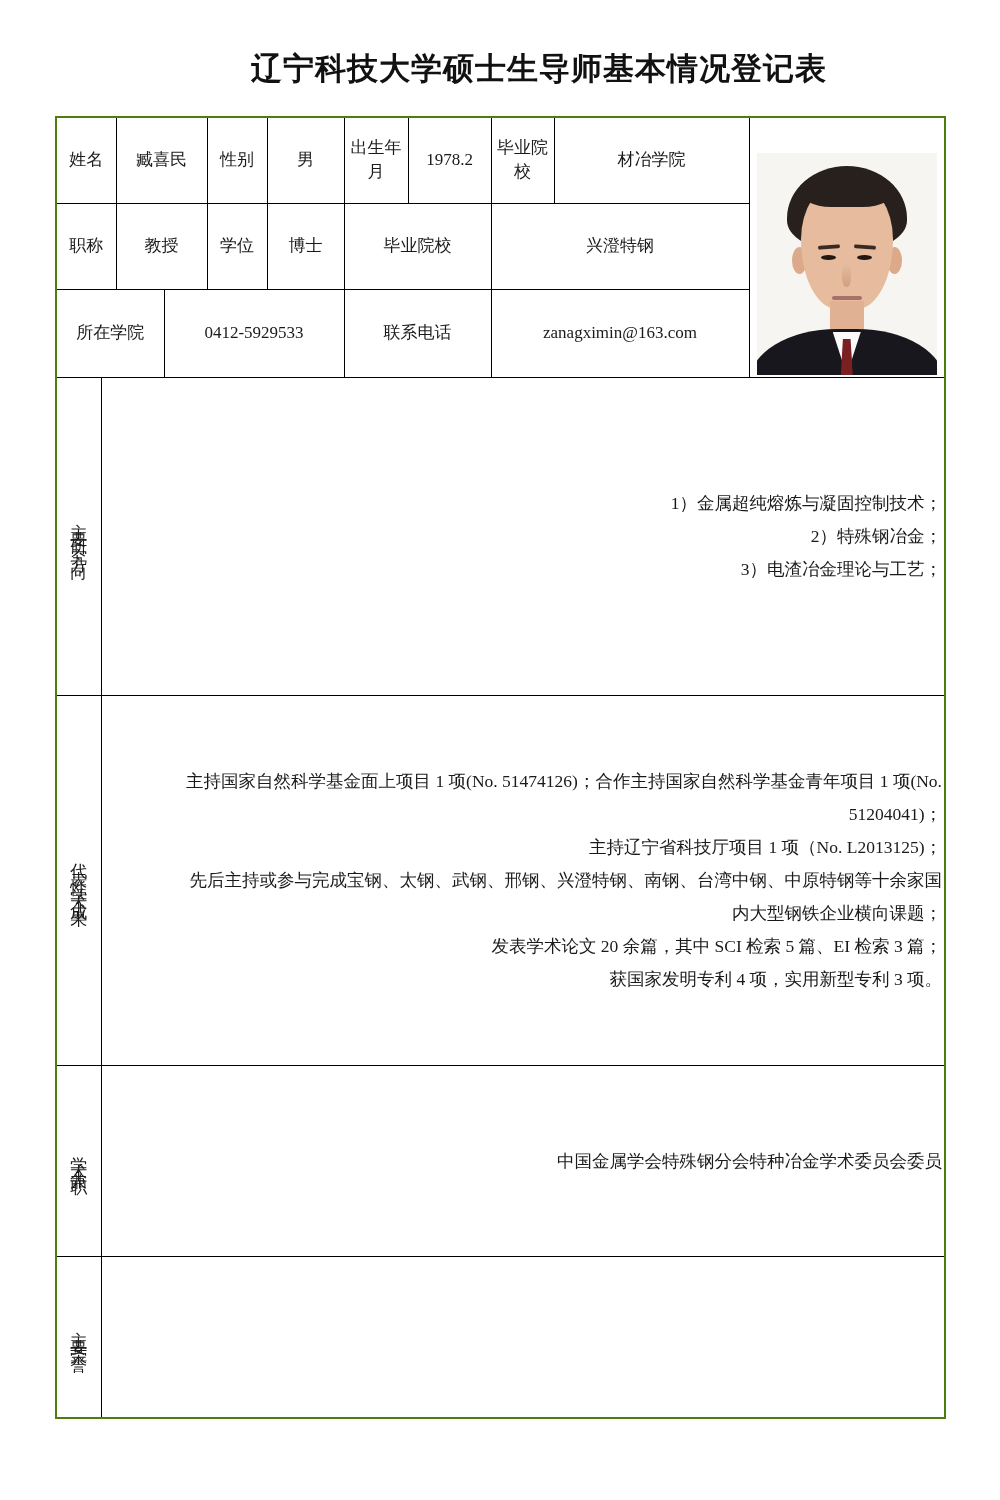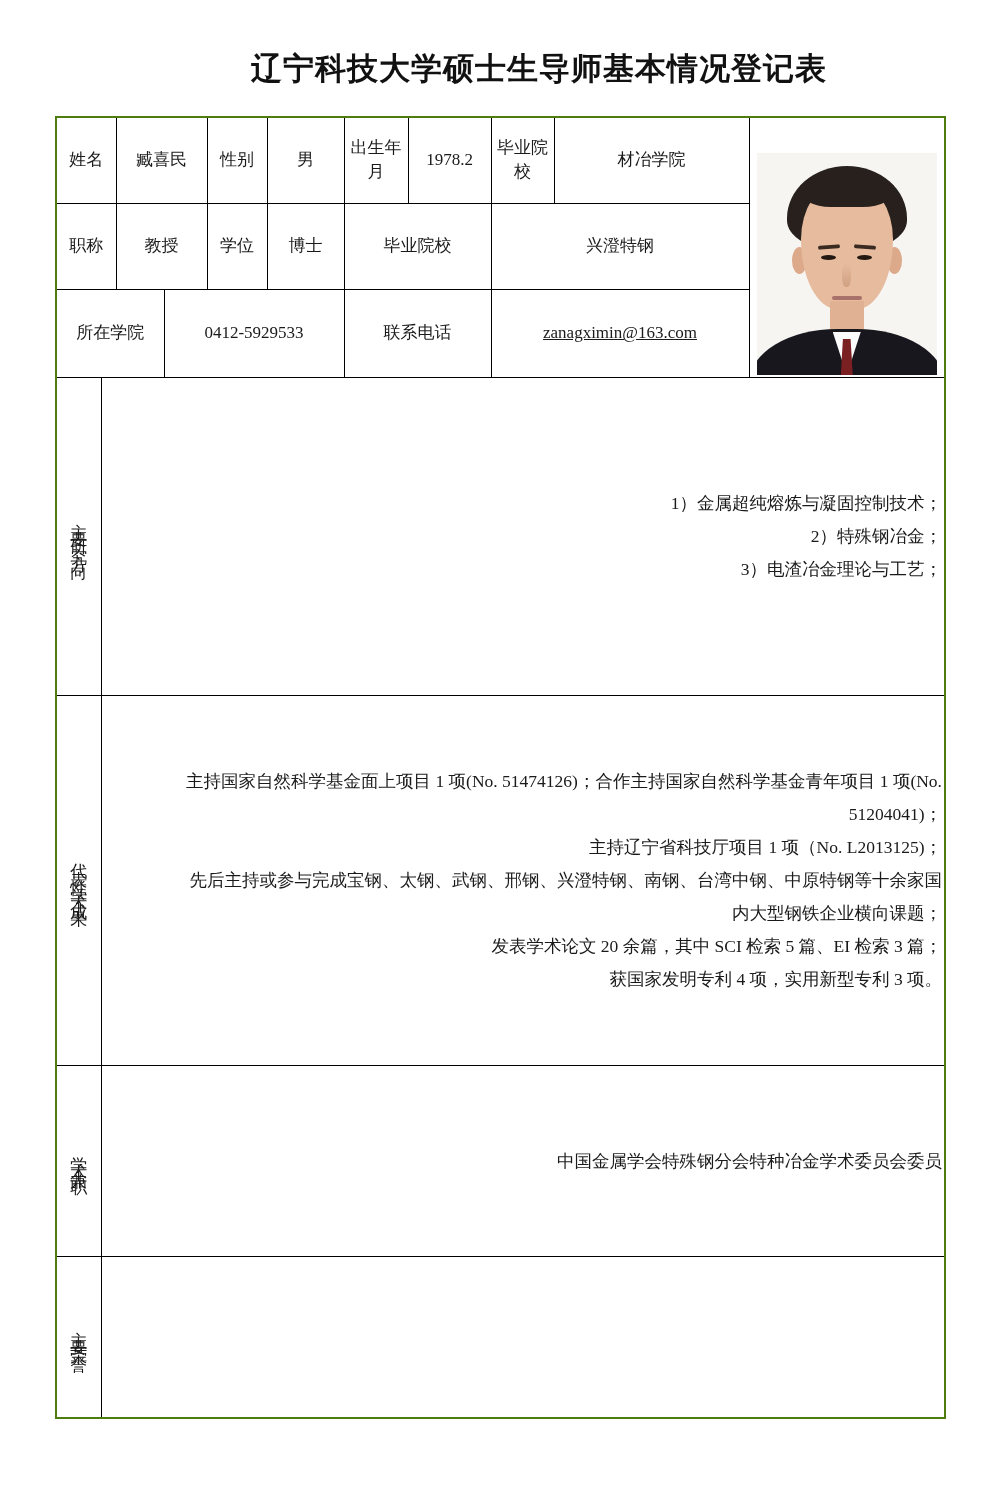--- a/index.html
+++ b/index.html
@@ -41,21 +41,21 @@
     writing-mode: vertical-rl;
     text-orientation: upright;
     letter-spacing: 8px;
     font-size: 17px;
     display: inline-block;
   }
   td.content { vertical-align: top; padding: 6px 10px 6px 8px; }
   td.content-mid { vertical-align: middle; padding: 4px 10px 4px 14px; }
   .txt-line { font-size: 17.5px; line-height: 33px; white-space: nowrap; text-align: right; }
   .txt-line.indent { padding-left: 35px; }
-  .email-text { text-decoration: underline; }
+  .email-text { }
 
   
   td.photo-cell { vertical-align: top; padding: 0; }
   .photo {
     width: 180px; height: 222px;
     margin: 33px auto 0 auto;
     background: #f7f5f2;
     position: relative;
     overflow: hidden;
   }

